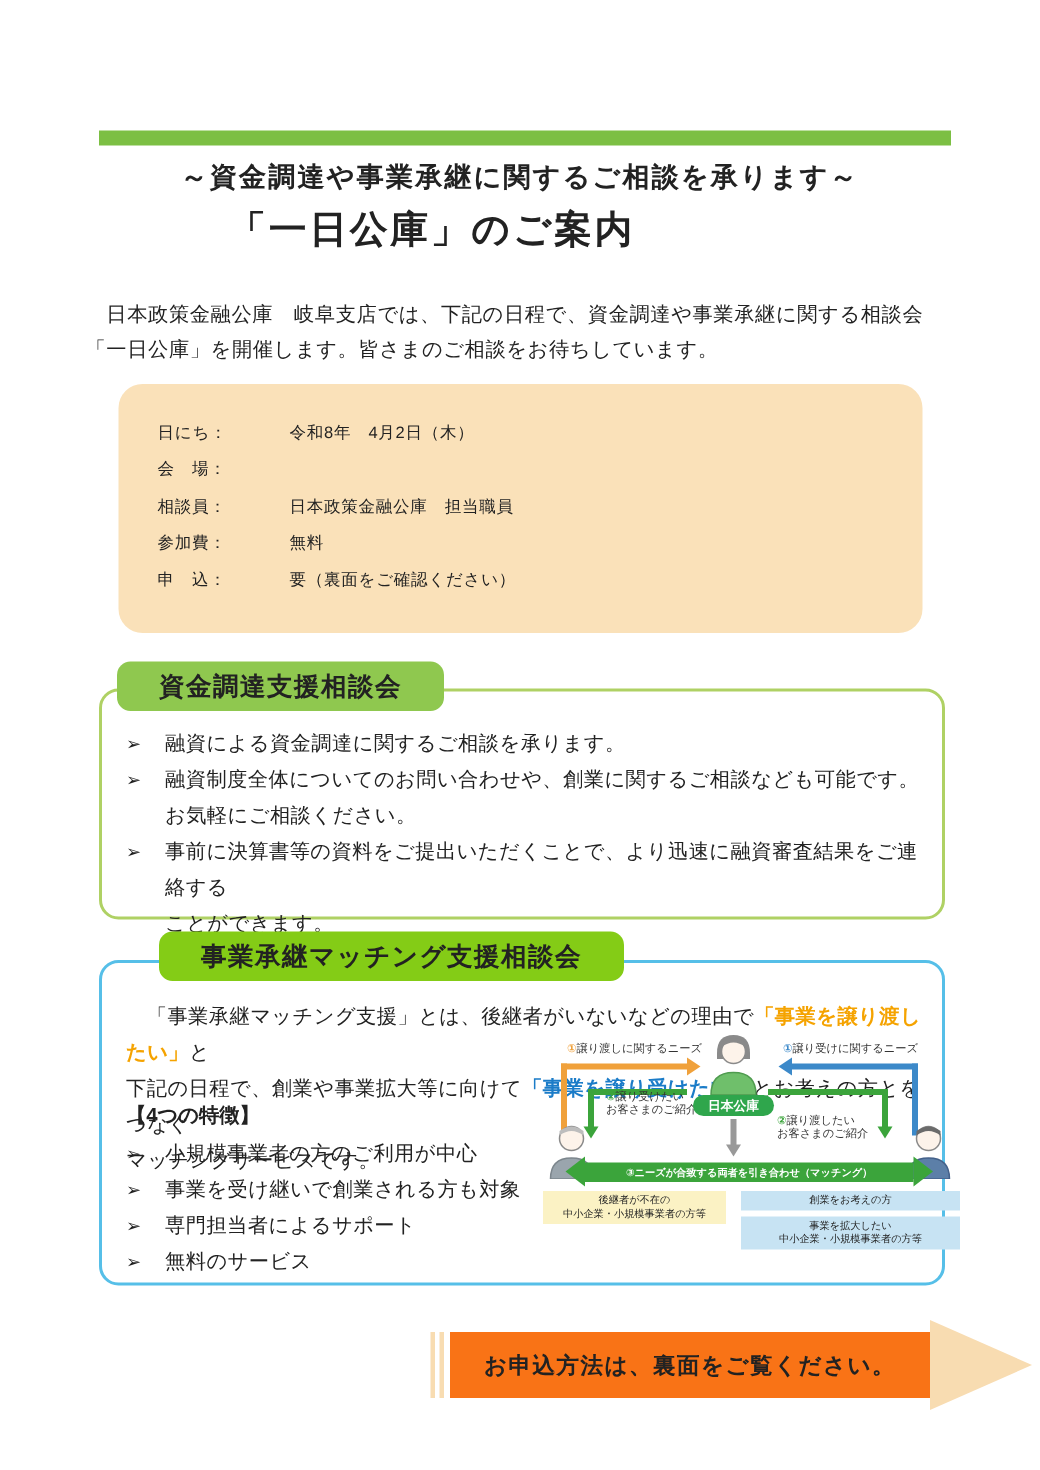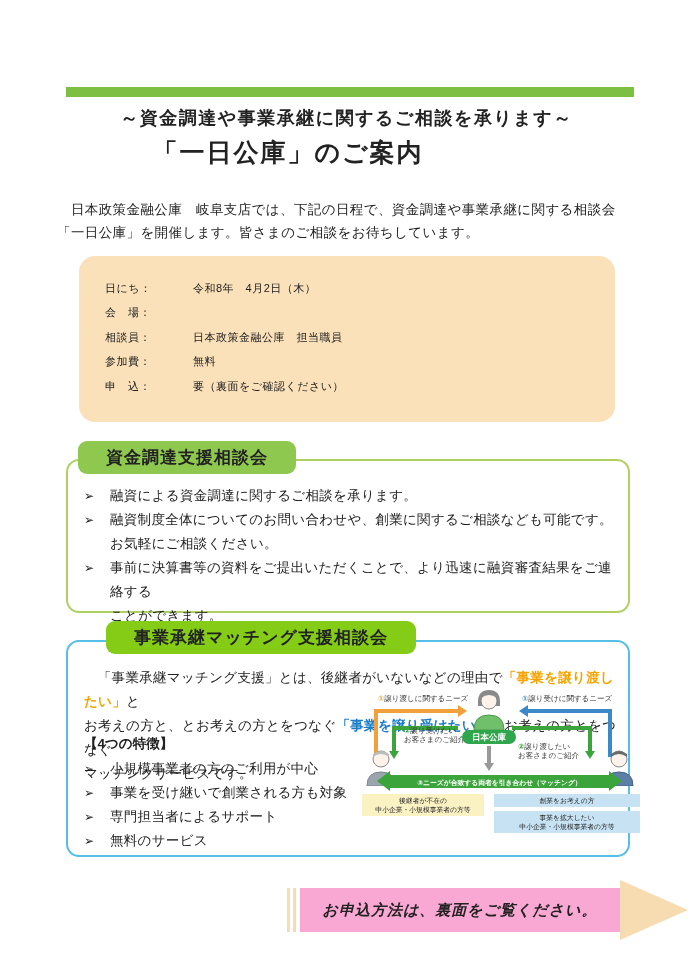--- a/index.html
+++ b/index.html
@@ -50,21 +50,21 @@
   .num-o{color:#F0A13B;font-weight:bold;}
   .num-b{color:#3C89C9;font-weight:bold;}
   .num-g{color:#3BA43B;font-weight:bold;}
   .bar{position:absolute;}
   .tip{position:absolute;width:0;height:0;}
   .lbl-party{position:absolute;text-align:center;font-size:6.8px;line-height:9px;padding:2px 2px;}
 
   
   #banner-stripe1{left:287px;top:888px;width:3px;height:44px;background:#F8DCB1;}
   #banner-stripe2{left:293px;top:888px;width:3px;height:44px;background:#F8DCB1;}
-  #banner-body{left:300px;top:888px;width:320px;height:44px;background:#f9a8d4;display:flex;align-items:center;justify-content:center;font-style:italic;}
+  #banner-body{left:300px;top:888px;width:320px;height:44px;background:#f97316;display:flex;align-items:center;justify-content:center;}
   #banner-tip{left:620px;top:880px;width:0;height:0;border-top:30px solid transparent;border-bottom:30px solid transparent;border-left:68px solid #F8DCB1;}
   #banner-text{font-size:15px;font-weight:bold;letter-spacing:1px;}
 </style>
 </head>
 <body>
 
 <div class="abs" id="green-bar"></div>
 
 <div class="abs" id="subtitle">～資金調達や事業承継に関するご相談を承ります～</div>
 <div class="abs" id="main-title">「一日公庫」のご案内</div>
@@ -111,21 +111,21 @@
     <span class="pre">事前に決算書等の資料をご提出いただくことで、より迅速に融資審査結果をご連絡する
 ことができます。</span>
   </div>
 </div>
 
 <div class="abs sec-box" id="matching-box"></div>
 <div class="abs sec-label" id="matching-label">事業承継マッチング支援相談会</div>
 
 <div class="abs" id="matching-para">
   <span>　「事業承継マッチング支援」とは、後継者がいないなどの理由で</span><span class="hl-orange">「事業を譲り渡したい」</span><span>と</span><br>
-  <span>お考えの方と、とお考えの方とをつなぐ</span><span class="hl-blue">「事業を譲り受けたい」</span><span>とお考えの方とをつなぐ</span><br>
+  <span>下記の日程で、創業や事業拡大等に向けて</span><span class="hl-blue">「事業を譲り受けたい」</span><span>とお考えの方とをつなぐ</span><br>
   <span>マッチングサービスです。</span>
 </div>
 
 <div class="abs" id="features-title">【4つの特徴】</div>
 <div class="abs bullets" id="feature-bullets">
   <div class="bullet">
     <span class="mark">➢</span>
     <span>小規模事業者の方のご利用が中心</span>
   </div>
   <div class="bullet">

